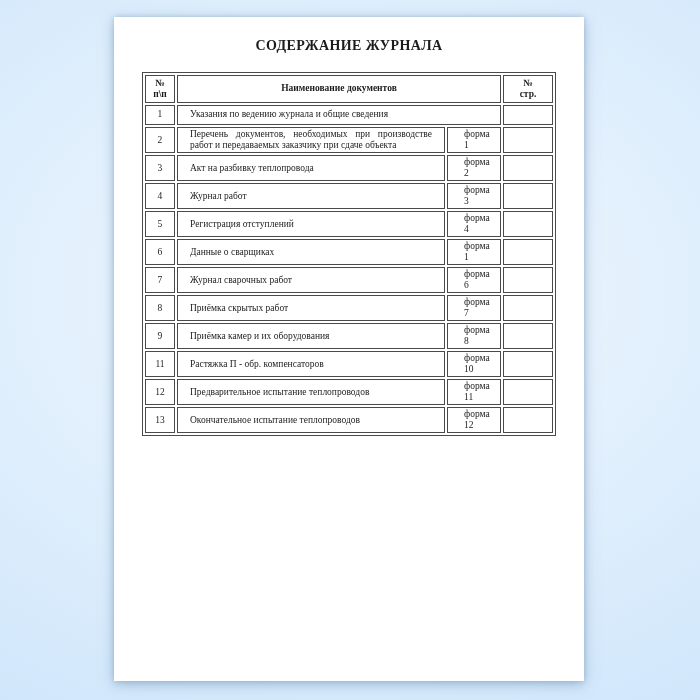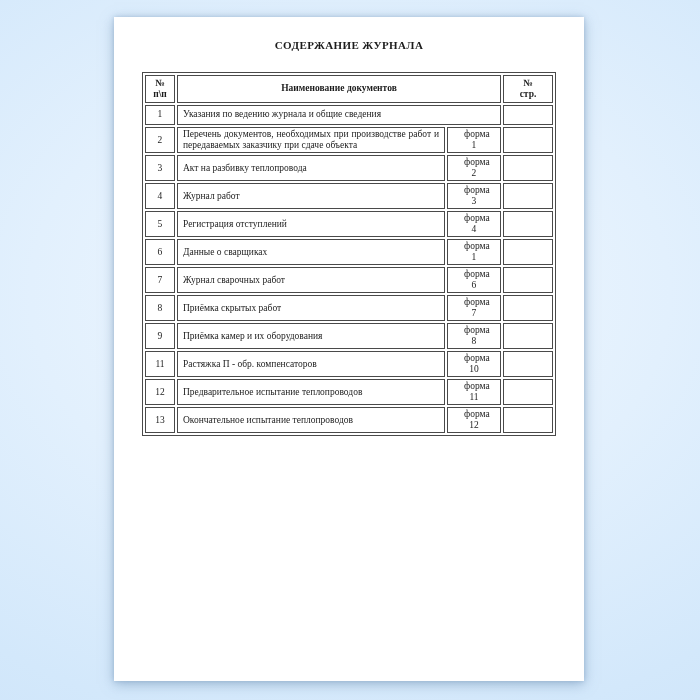--- a/index.html
+++ b/index.html
@@ -13,42 +13,42 @@
     position: absolute; left: 114px; top: 17px;
     width: 470px; height: 664px;
     background: #ffffff;
     box-sizing: border-box;
     padding-top: 22px;
     box-shadow: 0 3px 12px rgba(106,140,176,0.55), 0 0 4px rgba(106,140,176,0.35);
   }
   .doc-title {
     margin: 0; text-align: center;
     font-family: "Liberation Serif", "DejaVu Serif", serif;
-    font-size: 11px; font-weight: bold; letter-spacing: 0.4px;
+    font-size: 14px; font-weight: bold; letter-spacing: 0.4px;
     color: #1c1c1c; line-height: 13px;
   }
   table.contents {
     margin: 20px auto 0; width: 412px;
     border-collapse: separate; border-spacing: 2px;
     border: 1px solid #4a4a4a;
     table-layout: fixed;
     font-family: "Liberation Serif", "DejaVu Serif", serif;
     color: #1c1c1c;
   }
   th, td {
     border: 1px solid #4a4a4a;
     font-size: 9.5px; line-height: 1.16;
     overflow: hidden; vertical-align: middle;
     background: #ffffff;
   }
   th { font-weight: bold; text-align: center; height: 24px; padding: 1px 2px; }
-  td { height: 16px; padding: 1px 5px; }
+  td { height: 16px; padding: 1px 12px; }
   .c-num  { text-align: center; padding: 1px 2px; }
   .c-name { text-align: justify; }
-  .c-form { text-align: center; padding: 1px 16px; }
+  .c-form { text-align: left; padding: 1px 16px; }
   .c-page { padding: 1px 14px; }
 </style>
 </head>
 <body>
 
 <div class="paper">
   <p class="doc-title">СОДЕРЖАНИЕ ЖУРНАЛА</p>
 
   <table class="contents">
     <colgroup>

